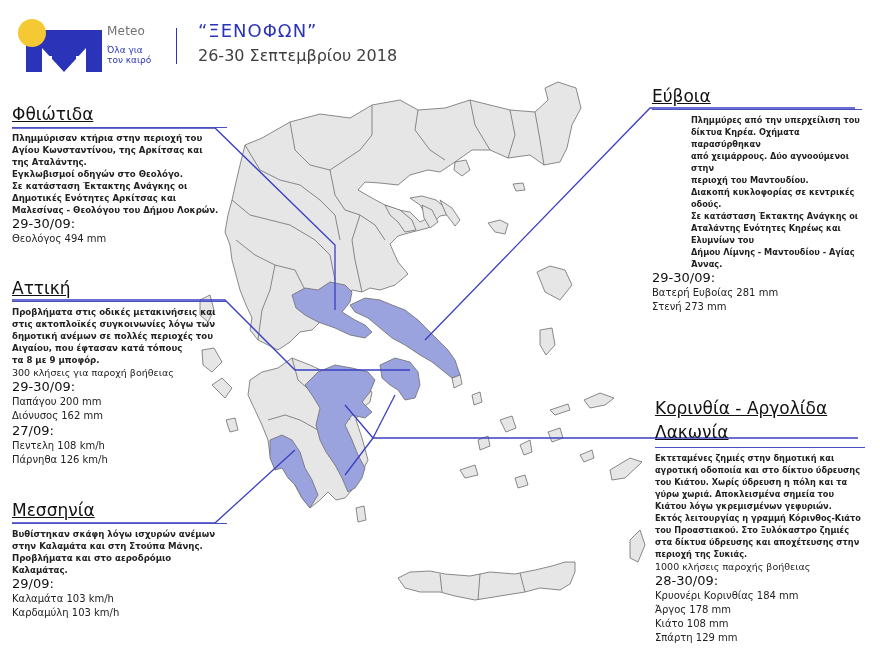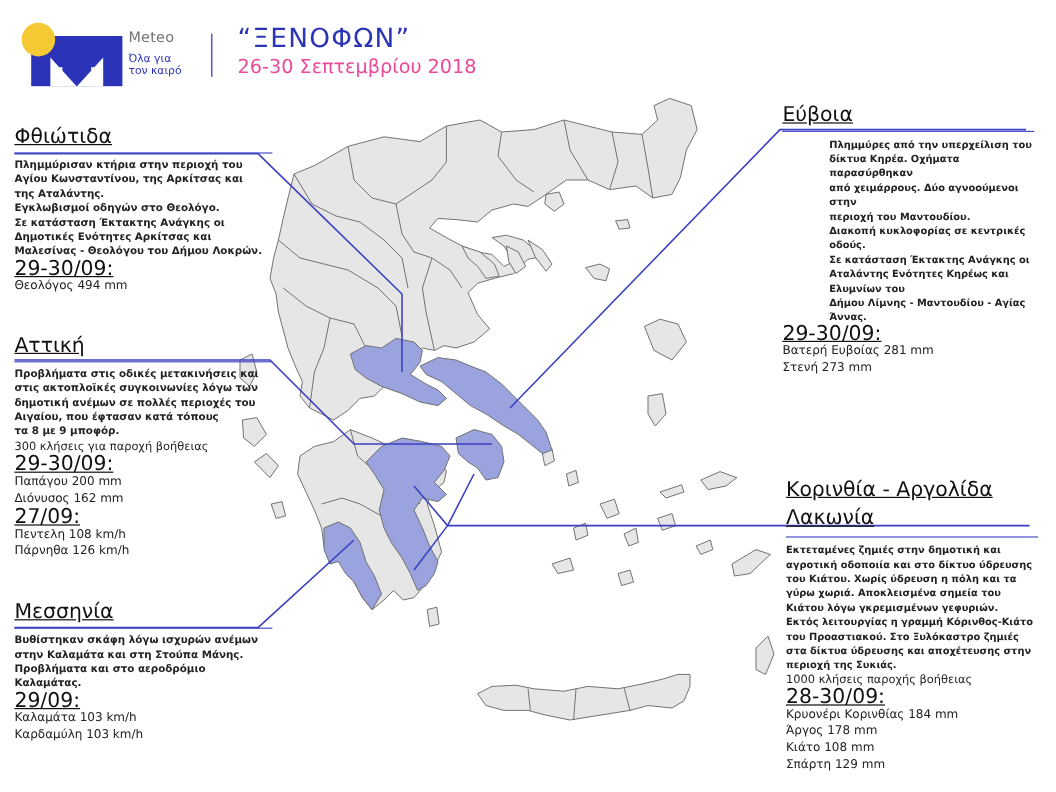--- a/index.html
+++ b/index.html
@@ -1,29 +1,29 @@
 <!DOCTYPE html>
 <html><head>
 <meta charset="utf-8">
 <style>
   html, body { margin:0; padding:0; background:#ffffff; }
   body { width:880px; height:660px; position:relative; overflow:hidden; font-family:"DejaVu Sans", "Liberation Sans", sans-serif; color:#1a1a1a; }
   .logo { position:absolute; left:12px; top:12px; width:140px; height:60px; }
   .brand-name { position:absolute; left:107px; top:24px; font-size:12px; color:#737373; letter-spacing:0.2px; }
   .brand-tag { position:absolute; left:107px; top:45px; font-size:9px; line-height:10px; color:#2b34b8; }
   .brand-sep { position:absolute; left:176px; top:28px; width:1px; height:36px; background:#2b34b8; }
-  .storm-name { position:absolute; left:198px; top:20px; font-size:22px; color:#2b34b8; letter-spacing:1px; }
-  .storm-dates { position:absolute; left:198px; top:46px; font-size:16px; color:#ec4899; }
+  .storm-name { position:absolute; left:198px; top:20px; font-size:18px; color:#2b34b8; letter-spacing:1px; }
+  .storm-dates { position:absolute; left:198px; top:46px; font-size:16px; color:#404040; }
   .map { position:absolute; left:0; top:0; width:880px; height:660px; }
   .panel { position:absolute; }
   .panel h2 { margin:0; font-weight:normal; font-size:17px; color:#111; padding-left:0;text-decoration:underline; }
   .panel .rule { height:1px; background:#4b4fc4; margin:3px 0 4px 0; }
   .panel .body { font-size:8.6px; line-height:12px; font-weight:bold; color:#222; }
   .panel .extra { font-size:9.5px; line-height:13px; color:#222; }
-  .panel .date { font-size:17px; line-height:16px; color:#111;text-decoration:underline; }
+  .panel .date { font-size:13px; line-height:16px; color:#111; }
   .panel .stat { font-size:10px; line-height:14px; color:#222; }
 </style>
 </head>
 <body>
 
 <svg class="map" viewBox="0 0 880 660" xmlns="http://www.w3.org/2000/svg">
   <g fill="#e6e6e6" stroke="#6d6d6d" stroke-width="0.8" stroke-linejoin="round">
 
     <path d="M245,145 L262,138 L290,122 L320,114 L350,118 L372,105 L400,100 L418,110 L445,108 L470,100 L490,105 L510,110 L535,112 L548,100 L545,88 L558,82 L576,88 L581,108 L572,125 L567,148 L560,162 L544,165 L530,155 L508,158 L490,150 L472,150 L455,162 L440,172 L428,170 L410,175 L398,185 L380,183 L365,182 L358,190 L372,198 L385,205 L398,210 L410,212 L420,222 L428,218 L420,205 L410,198 L422,196 L436,200 L448,210 L452,214 L440,216 L428,228 L412,232 L398,236 L390,244 L398,262 L408,274 L395,285 L380,290 L370,288 L362,292 L352,290 L345,298 L335,310 L325,315 L320,322 L312,330 L300,332 L290,342 L278,350 L268,345 L258,340 L250,330 L252,318 L246,305 L240,290 L236,275 L232,260 L230,245 L225,232 L228,215 L232,200 L236,182 L240,165 Z"></path>
 

